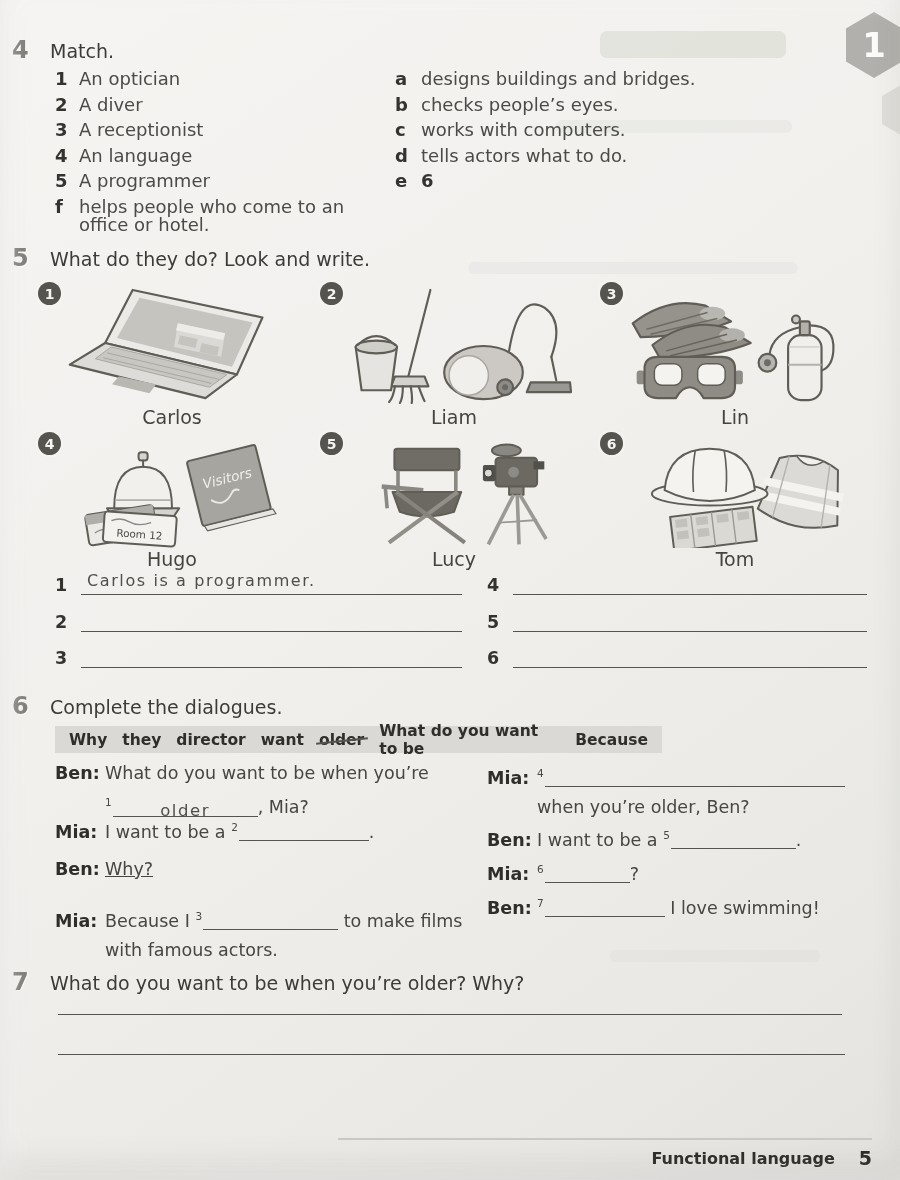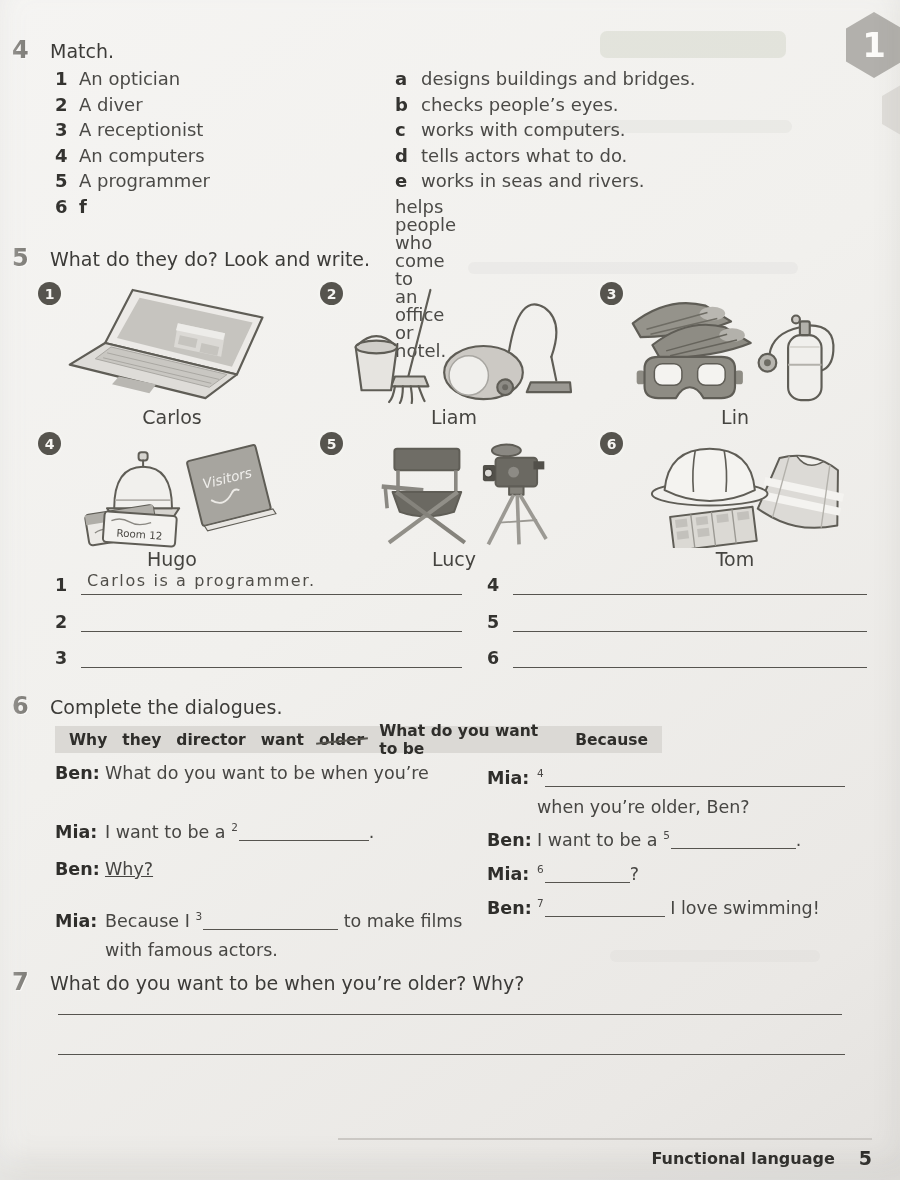--- a/index.html
+++ b/index.html
@@ -103,27 +103,26 @@
       <span class="match-txt">designs buildings and bridges.</span>
     <span class="match-key">2</span>
       <span class="match-txt">A diver</span>
     <span class="match-key">b</span>
       <span class="match-txt">checks people’s eyes.</span>
     <span class="match-key">3</span>
       <span class="match-txt">A receptionist</span>
     <span class="match-key">c</span>
       <span class="match-txt">works with computers.</span>
     <span class="match-key">4</span>
-      <span class="match-txt">An computers</span>
+      <span class="match-txt">An language</span>
     <span class="match-key">d</span>
       <span class="match-txt">tells actors what to do.</span>
     <span class="match-key">5</span>
       <span class="match-txt">A programmer</span>
     <span class="match-key">e</span>
-      <span class="match-txt">works in seas and rivers.</span>
     <span class="match-key">6</span>
     <span class="match-key">f</span>
       <span class="match-txt">helps people who come to an office or hotel.</span>
   </div>
 
   <div class="ex-head" style="top:244px;">
     <span class="ex-num">5</span>
     <span class="ex-title">What do they do? Look and write.</span>
   </div>
 
@@ -311,20 +310,23 @@
     <span>director</span>
     <span>want</span>
     <span class="struck">older</span>
     <span>What do you want to be</span>
     <span>Because</span>
   </div>
 
   <div class="dlg dlg-left">
     <div class="turn" style="top:0;">
       <span class="spk">Ben:</span><span>What do you want to be when you’re</span>
+      <div class="l2">
+        <sup class="sup">1</sup><span class="blank b145"><span class="hand">older</span></span><span>, Mia?</span>
+      </div>
     </div>
     <div class="turn" style="top:54px;">
       <span class="spk">Mia:</span><span>I want to be a</span> <sup class="sup">2</sup><span class="blank b130"></span><span>.</span>
     </div>
     <div class="turn" style="top:96px;text-decoration:underline;">
       <span class="spk">Ben:</span><span>Why?</span>
     </div>
     <div class="turn" style="top:130px;margin-top:13px;">
       <span class="spk">Mia:</span><span>Because I</span> <sup class="sup">3</sup><span class="blank b135"></span> <span>to make films</span>
       <div class="l2"><span>with famous actors.</span></div>

